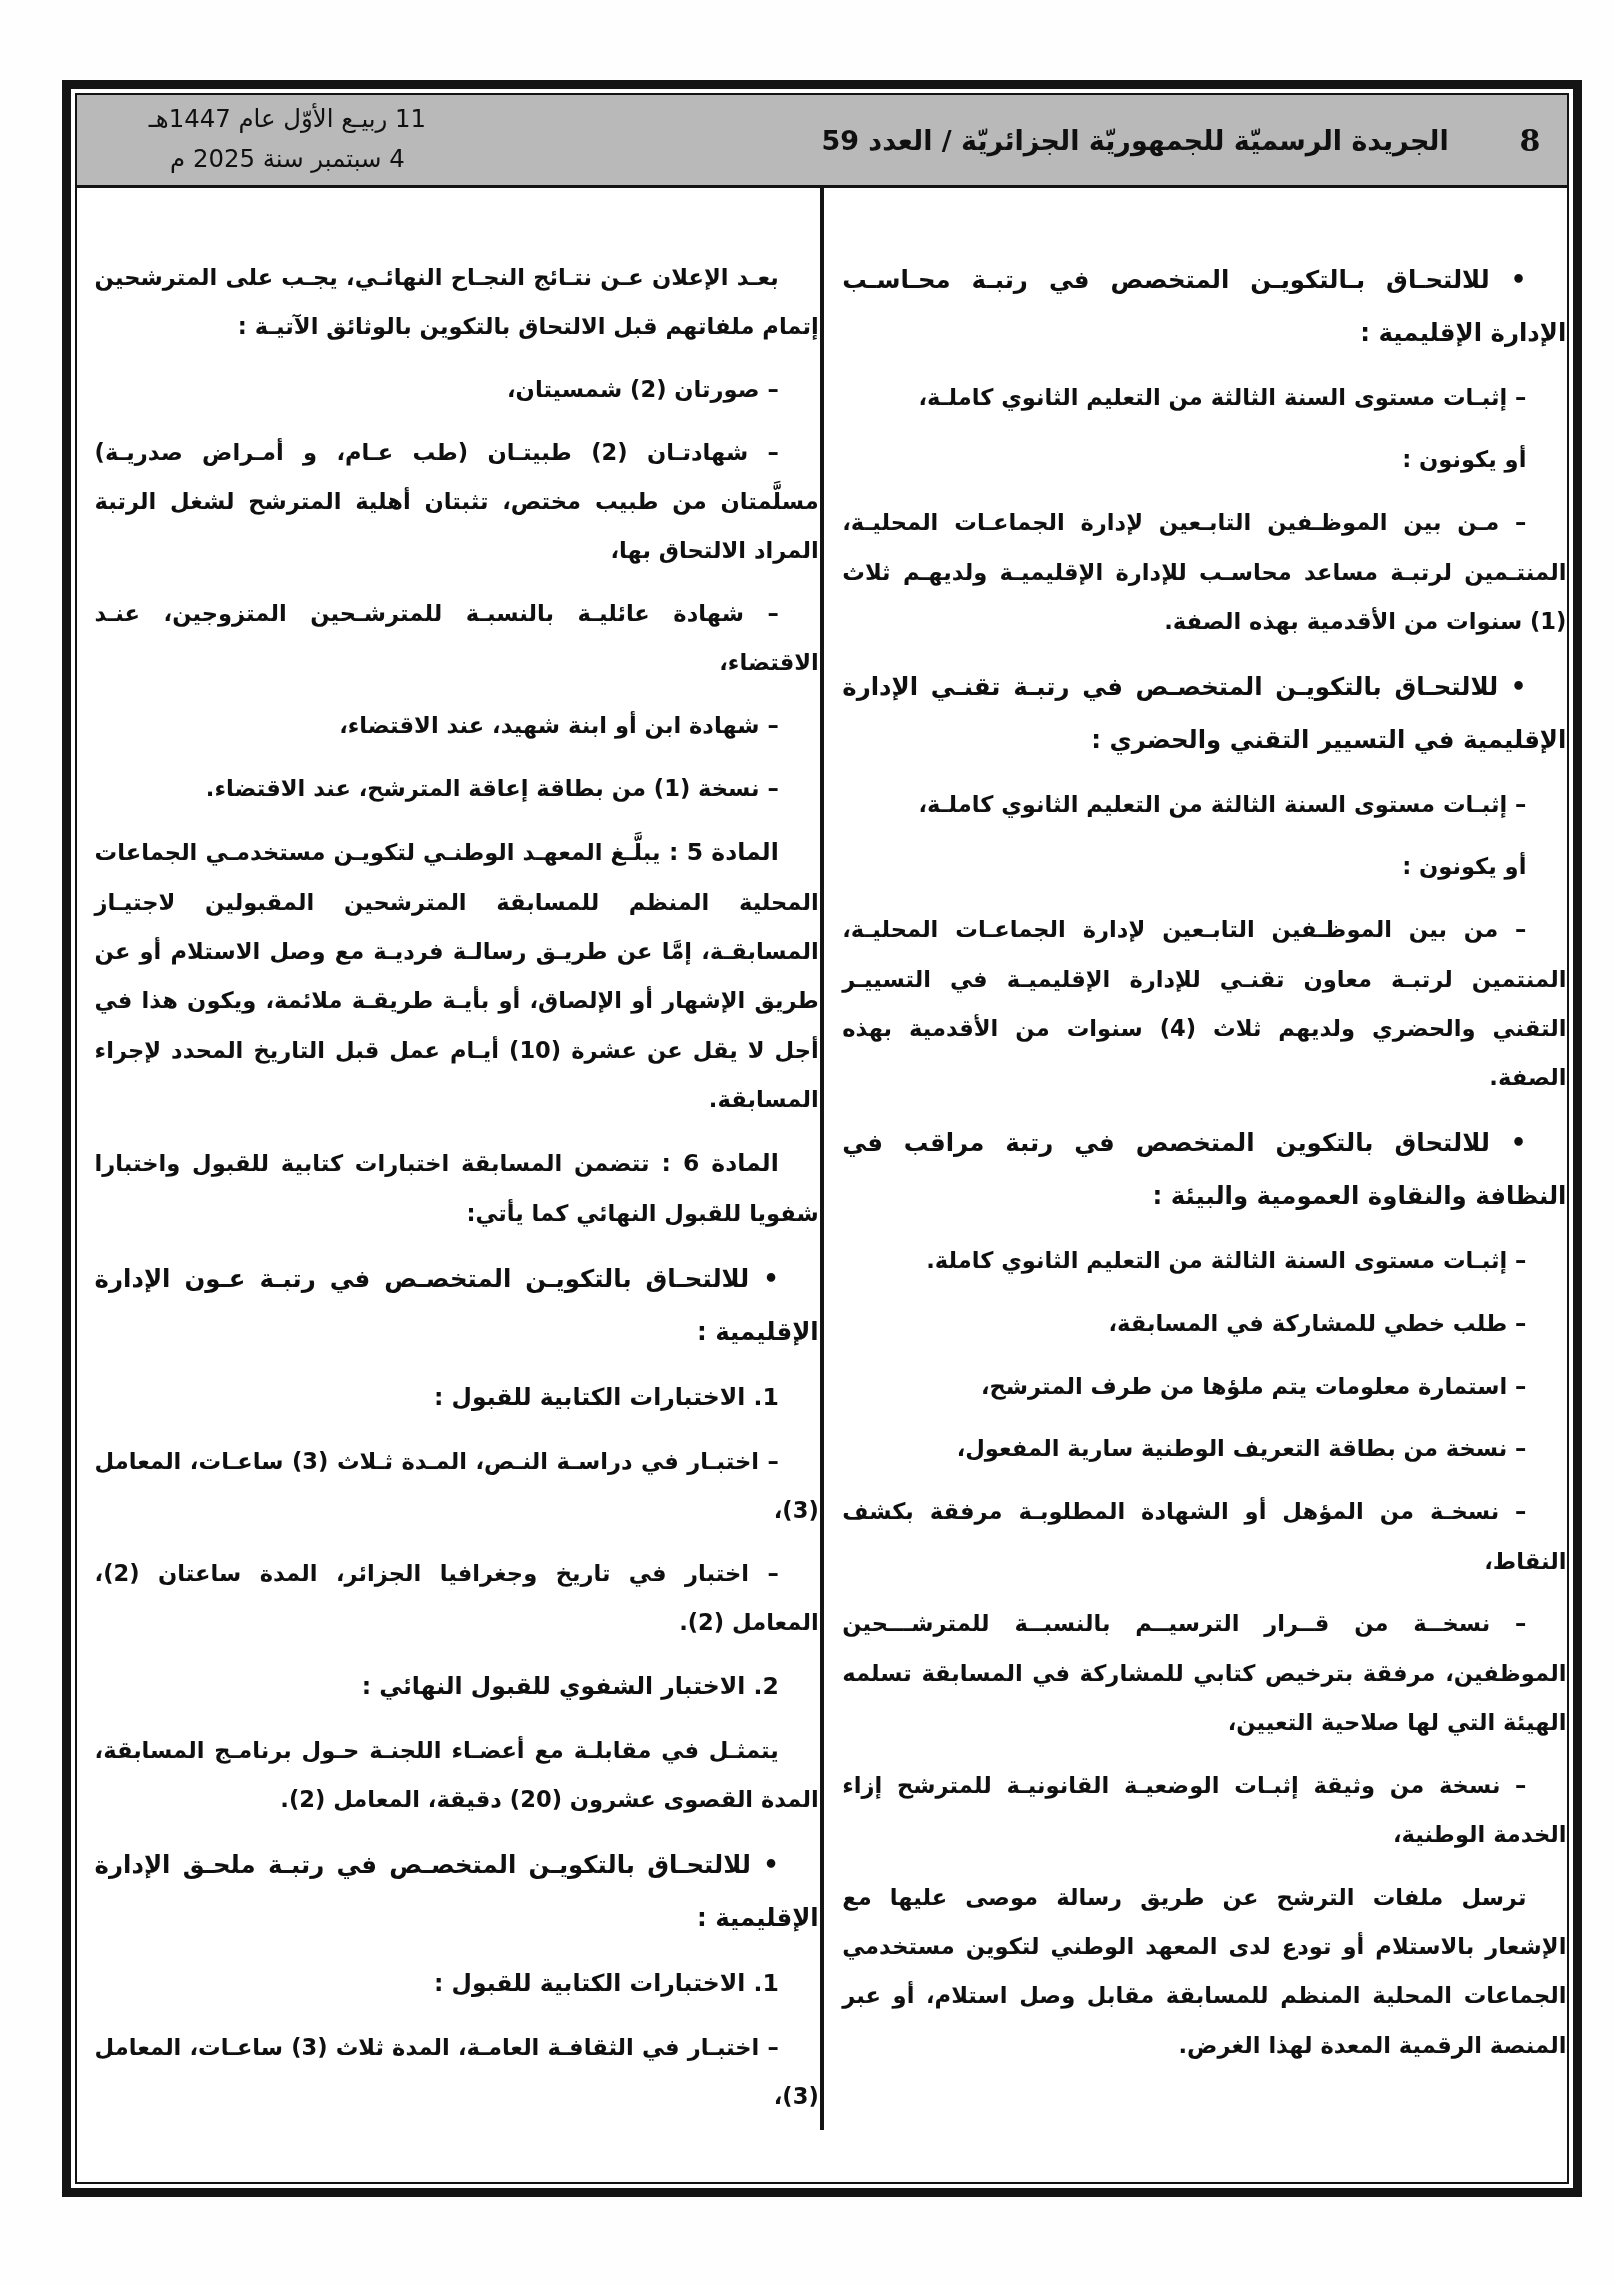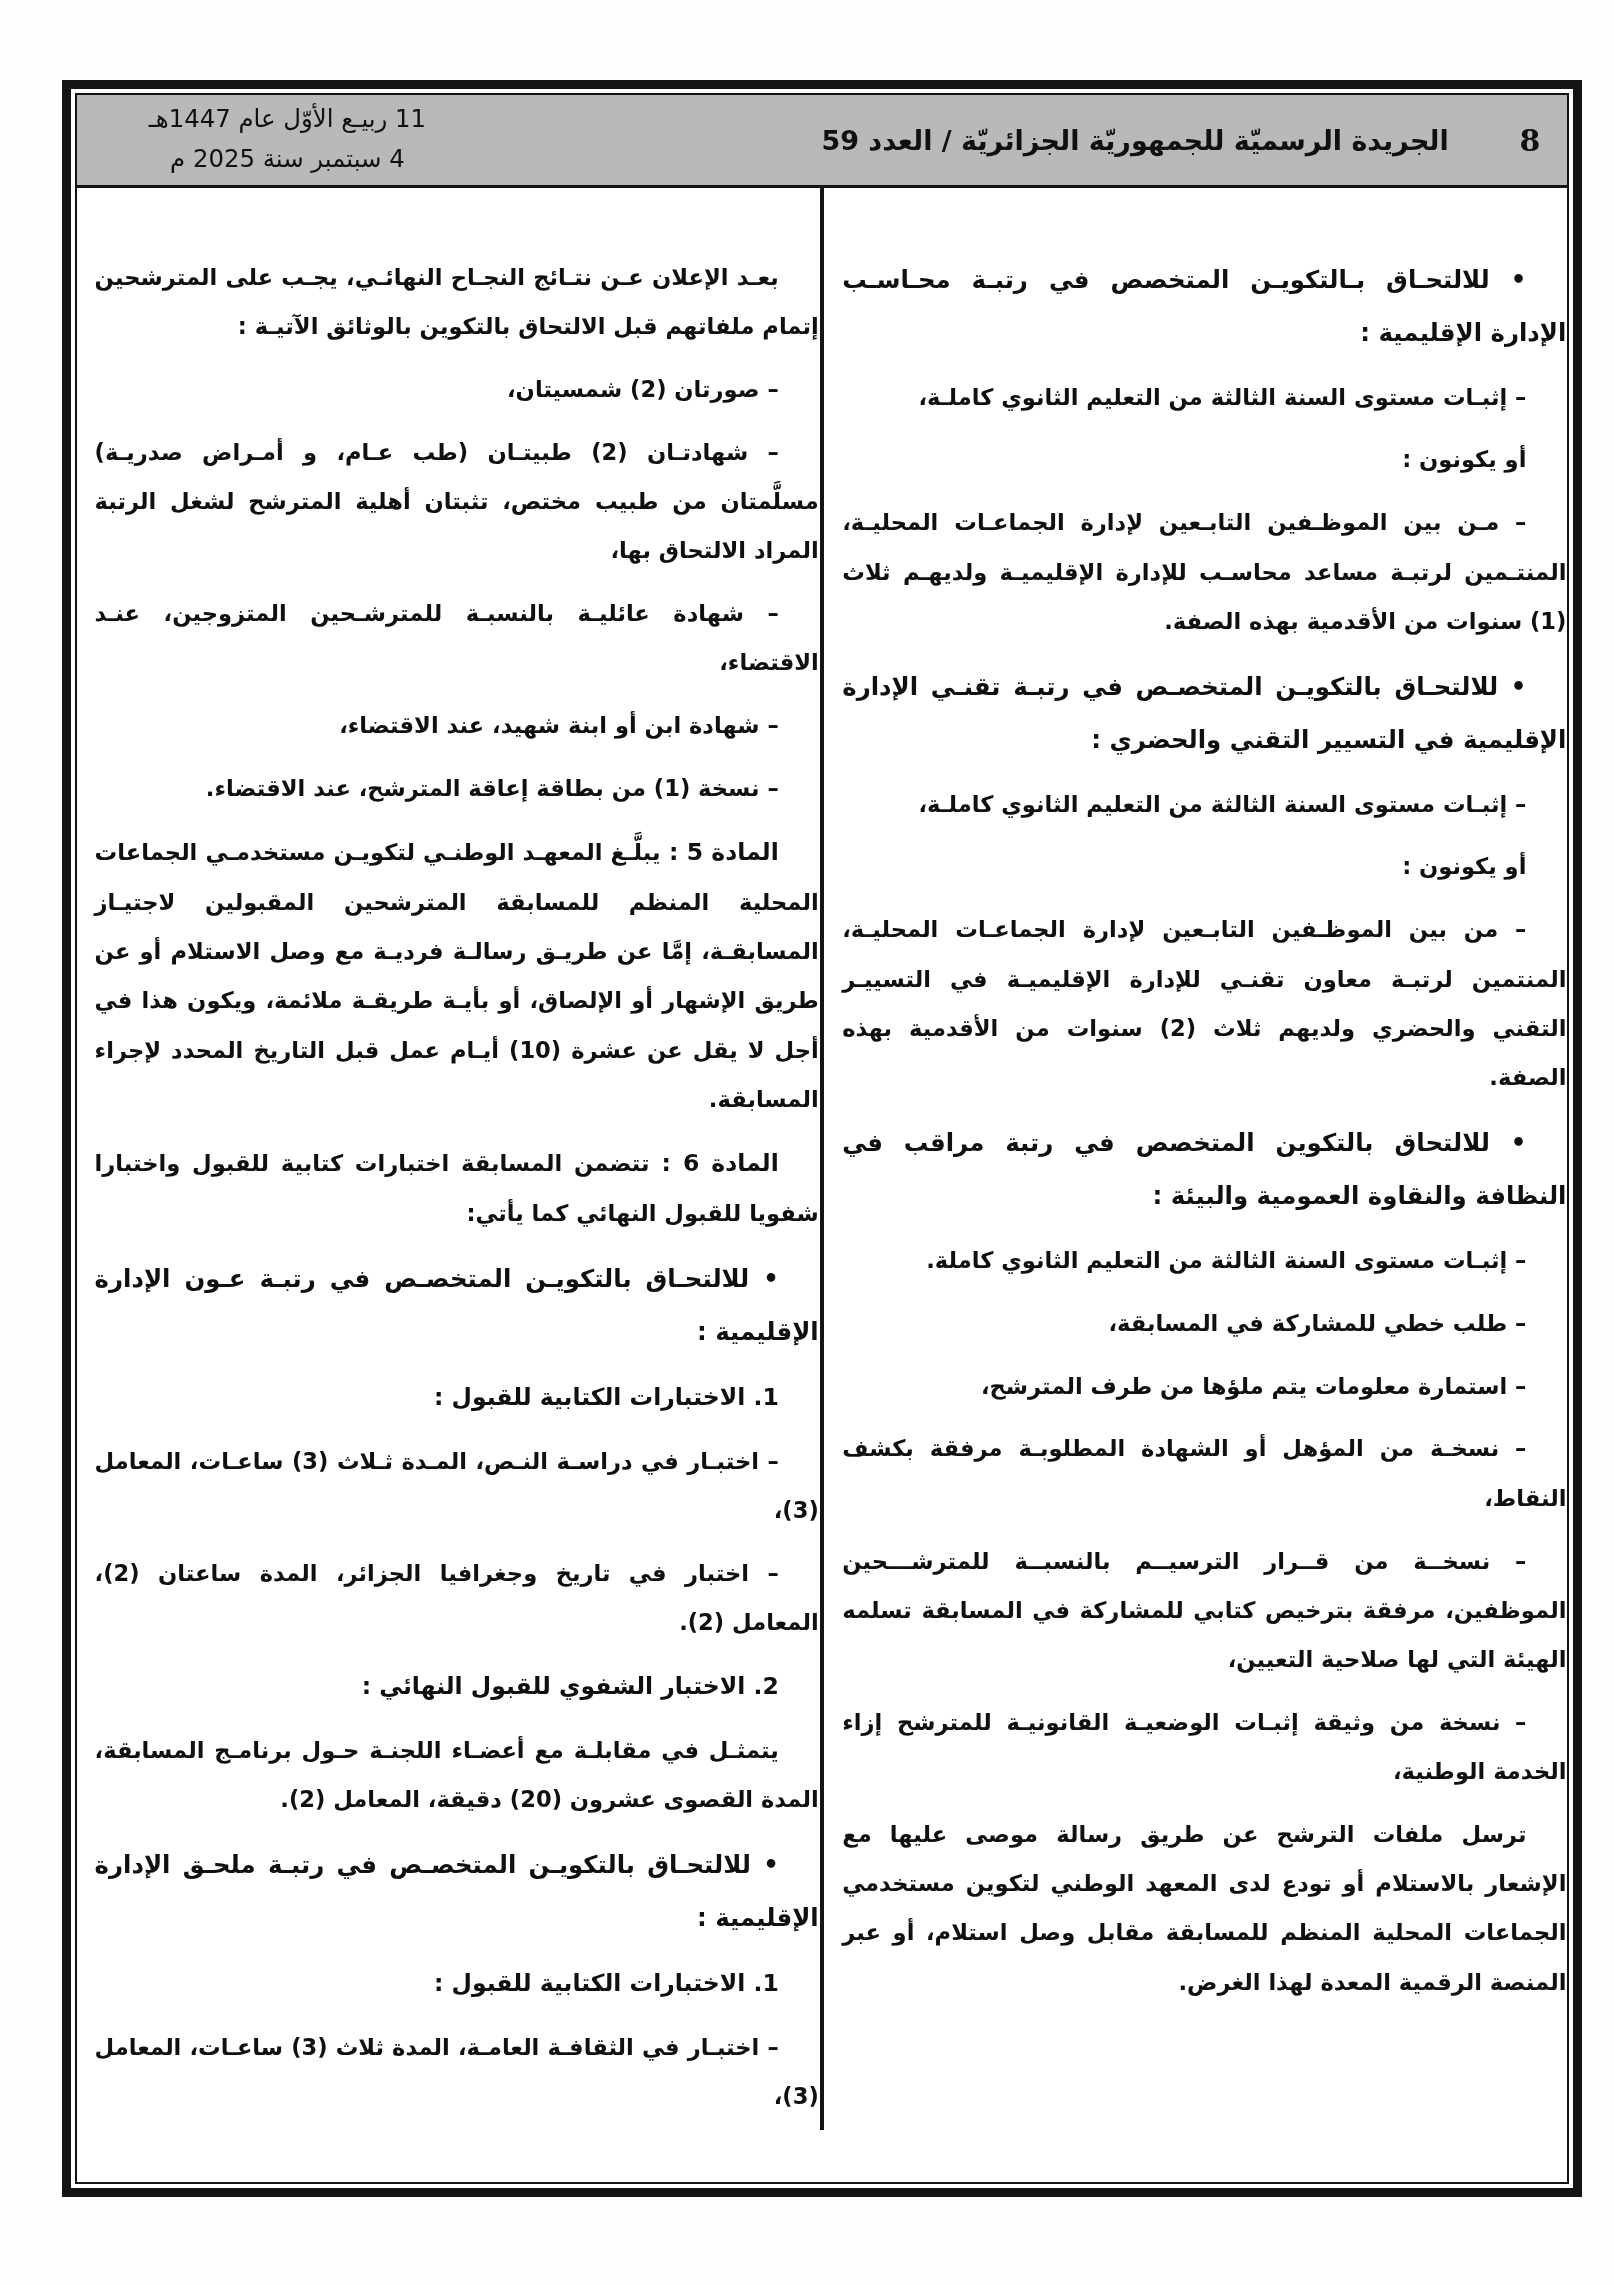--- a/index.html
+++ b/index.html
@@ -79,25 +79,26 @@
 
       <div class="columns">
         <div class="col" id="col-right">
             <p class="para heading">• للالتحـاق بـالتكويـن المتخصص في رتبـة محـاسـب الإدارة الإقليمية :</p>
             <p class="para item">– إثبـات مستوى السنة الثالثة من التعليم الثانوي كاملـة،</p>
             <p class="para plain">أو يكونون :</p>
             <p class="para item">– مـن بين الموظـفين التابـعين لإدارة الجماعـات المحليـة، المنتـمين لرتبـة مساعد محاسـب للإدارة الإقليميـة ولديهـم ثلاث (1) سنوات من الأقدمية بهذه الصفة.</p>
             <p class="para heading">• للالتحـاق بالتكويـن المتخصـص في رتبـة تقنـي الإدارة الإقليمية في التسيير التقني والحضري :</p>
             <p class="para item">– إثبـات مستوى السنة الثالثة من التعليم الثانوي كاملـة،</p>
             <p class="para plain">أو يكونون :</p>
-            <p class="para item">– من بين الموظـفين التابـعين لإدارة الجماعـات المحليـة، المنتمين لرتبـة معاون تقنـي للإدارة الإقليميـة في التسييـر التقني والحضري ولديهم ثلاث (2) سنوات من الأقدمية بهذه الصفة.</p>
+            <p class="para item">– من بين الموظـفين التابـعين لإدارة الجماعـات المحليـة، المنتمين لرتبـة معاون تقنـي للإدارة الإقليميـة في التسييـر التقني والحضري ولديهم ثلاث (4) سنوات من الأقدمية بهذه الصفة.</p>
             <p class="para heading">• للالتحاق بالتكوين المتخصص في رتبة مراقب في النظافة والنقاوة العمومية والبيئة :</p>
             <p class="para item">– إثبـات مستوى السنة الثالثة من التعليم الثانوي كاملة.</p>
             <p class="para item">– طلب خطي للمشاركة في المسابقة،</p>
             <p class="para item">– استمارة معلومات يتم ملؤها من طرف المترشح،</p>
+            <p class="para item">– نسخة من بطاقة التعريف الوطنية سارية المفعول،</p>
             <p class="para item">– نسخـة من المؤهل أو الشهادة المطلوبـة مرفقة بكشف النقاط،</p>
             <p class="para item">– نسخــة من قــرار الترسيــم بالنسبــة للمترشـــحين الموظفين، مرفقة بترخيص كتابي للمشاركة في المسابقة تسلمه الهيئة التي لها صلاحية التعيين،</p>
             <p class="para item">– نسخة من وثيقة إثبـات الوضعيـة القانونيـة للمترشح إزاء الخدمة الوطنية،</p>
             <p class="para plain">ترسل ملفات الترشح عن طريق رسالة موصى عليها مع الإشعار بالاستلام أو تودع لدى المعهد الوطني لتكوين مستخدمي الجماعات المحلية المنظم للمسابقة مقابل وصل استلام، أو عبر المنصة الرقمية المعدة لهذا الغرض.</p>
           </div>
         <div class="divider"></div>
         <div class="col" id="col-left">
             <p class="para plain">بعـد الإعلان عـن نتـائج النجـاح النهائـي، يجـب على المترشحين إتمام ملفاتهم قبل الالتحاق بالتكوين بالوثائق الآتيـة :</p>
             <p class="para item">– صورتان (2) شمسيتان،</p>
             <p class="para item">– شهادتـان (2) طبيتـان (طب عـام، و أمـراض صدريـة) مسلَّمتان من طبيب مختص، تثبتان أهلية المترشح لشغل الرتبة المراد الالتحاق بها،</p>

